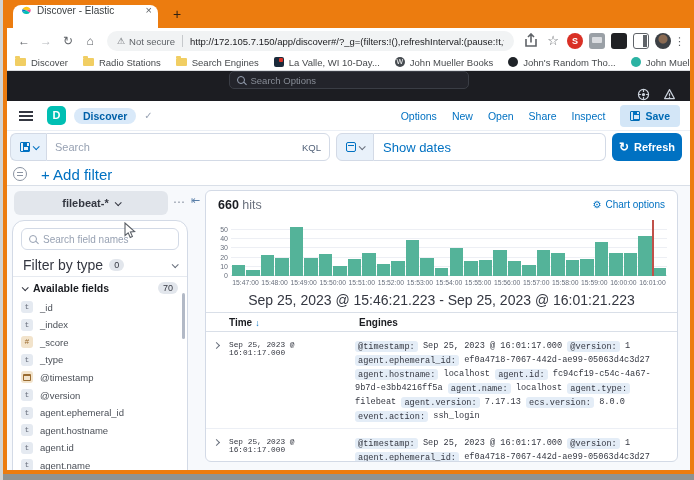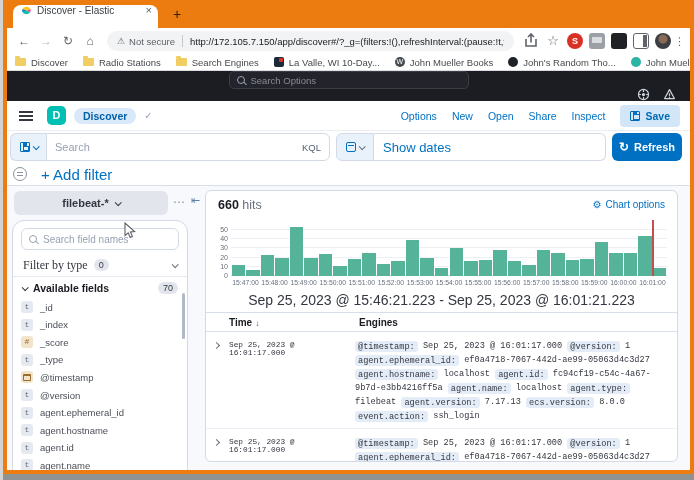--- a/index.html
+++ b/index.html
@@ -90,21 +90,21 @@
   .pagebody { left:0; top:158px; right:0; bottom:0; background:#F7F9FC; }
 
   
   .idx-btn { position:absolute; left:7px; top:5px; width:154px; height:24px; background:#E2E6EC; border-radius:6px; display:flex; align-items:center; justify-content:center; gap:6px; font-size:11px; font-weight:bold; color:#343741; }
   .idx-dots { position:absolute; left:166px; top:9px; color:#8A93A2; font-size:12px; }
   .idx-collapse { position:absolute; left:184px; top:8px; color:#5A7FA8; font-size:11px; }
   .side-card { position:absolute; left:5px; top:34px; width:176px; height:284px; background:#fff; border:1px solid #D3DAE6; border-radius:12px; overflow:hidden;padding-left:24px; }
   .fsearch { position:absolute; left:8px; top:7px; right:8px; height:22px; border:1px solid #D3DAE6; border-radius:6px; display:flex; align-items:center; padding:0 7px; }
   .fsearch .ph { color:#98A2B3; font-size:10px; margin-left:6px; }
   .ftype { position:absolute; left:0; top:33px; right:0; height:23px; border-bottom:1px solid #E6EAF0; display:flex; align-items:center; padding:0 10px; }
-  .ftype-label { font-size:12px; color:#343741;font-family:Liberation Serif, serif; }
+  .ftype-label { font-size:14px; color:#343741; }
   .badge { background:#E2E6EC; color:#343741; font-size:9px; border-radius:7px; padding:1px 5px; margin-left:6px; }
   .avail { position:absolute; left:0; top:58px; right:0; height:18px; display:flex; align-items:center; padding:0 9px; }
   .avail-label { font-size:10.5px; font-weight:bold; color:#1A1C21; margin-left:6px; }
   .fields { position:absolute; left:0; top:78px; right:0; bottom:0; }
   .field-item { position:absolute; left:8px; right:8px; height:16px; display:flex; align-items:center; }
   .token { width:12px; height:12px; border-radius:3px; font-size:8px; line-height:12px; text-align:center; flex:0 0 auto; font-family:"Liberation Mono", monospace; }
   .tok-t { background:#E5EAF1; color:#69707D; }
   .tok-num { background:#F2E3CB; color:#9A6B2F; }
   .tok-date { background:#F2E3CB; position:relative; }
   .tok-date::after { content:""; position:absolute; left:2px; right:2px; top:3px; bottom:2px; border:1px solid #9A6B2F; border-top-width:2px; border-radius:1px; }

